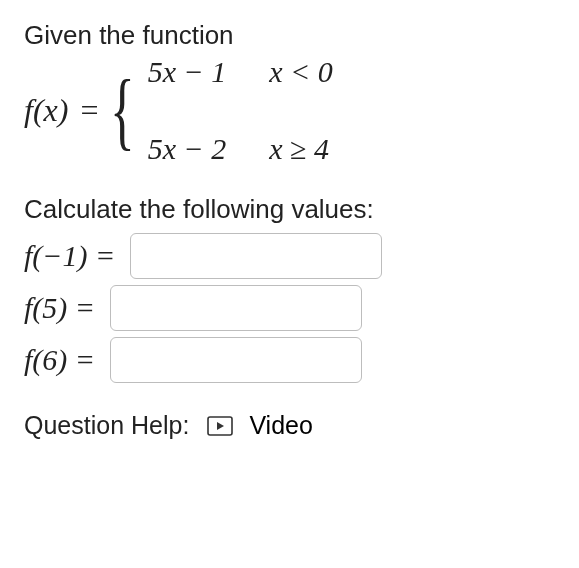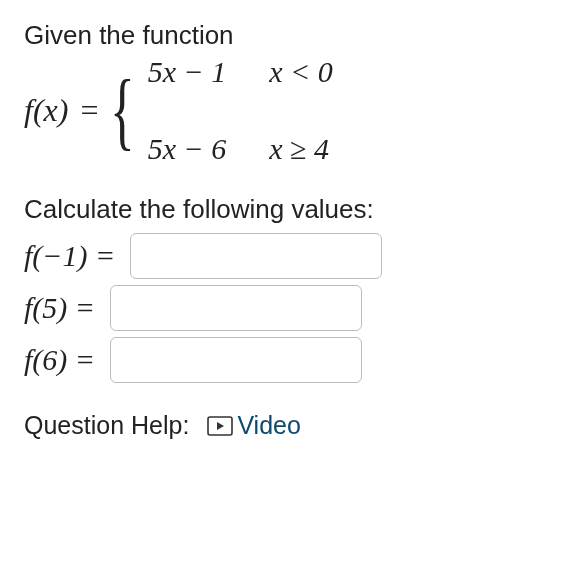--- a/index.html
+++ b/index.html
@@ -88,22 +88,22 @@
       display: flex;
       align-items: flex-start;
       gap: 18px;
     }
     .help-label {
       font-size: 25px;
     }
     .video-link {
       display: inline-flex;
       align-items: center;
-      gap: 4px;
-      color: #0c4a6e;
+      gap: 16px;
+      color: #000000;
       text-decoration: none;
       font-size: 25px;
       cursor: pointer;
     }
     .video-icon {
       display: inline-flex;
     }
     .video-icon svg {
       width: 26px;
       height: 20px;
@@ -114,21 +114,21 @@
 
 <div class="intro">Given the function</div>
 
 <div class="func-def mathfont">
   <span class="fn-label">f(x)</span>
   <span class="eq">=</span>
   <span class="brace">{</span>
   <div class="cases">
     <span>5x − 1</span>
     <span>x &lt; 0</span>
-    <span>5x − 6</span>
+    <span>5x − 2</span>
     <span>x ≥ 4</span>
   </div>
 </div>
 
 <div class="calc-prompt">Calculate the following values:</div>
 
 <div class="calc-rows">
   <div class="calc-row">
     <span class="calc-label mathfont">f(−1) =</span>
     <input class="answer" type="text" value="" style="">

